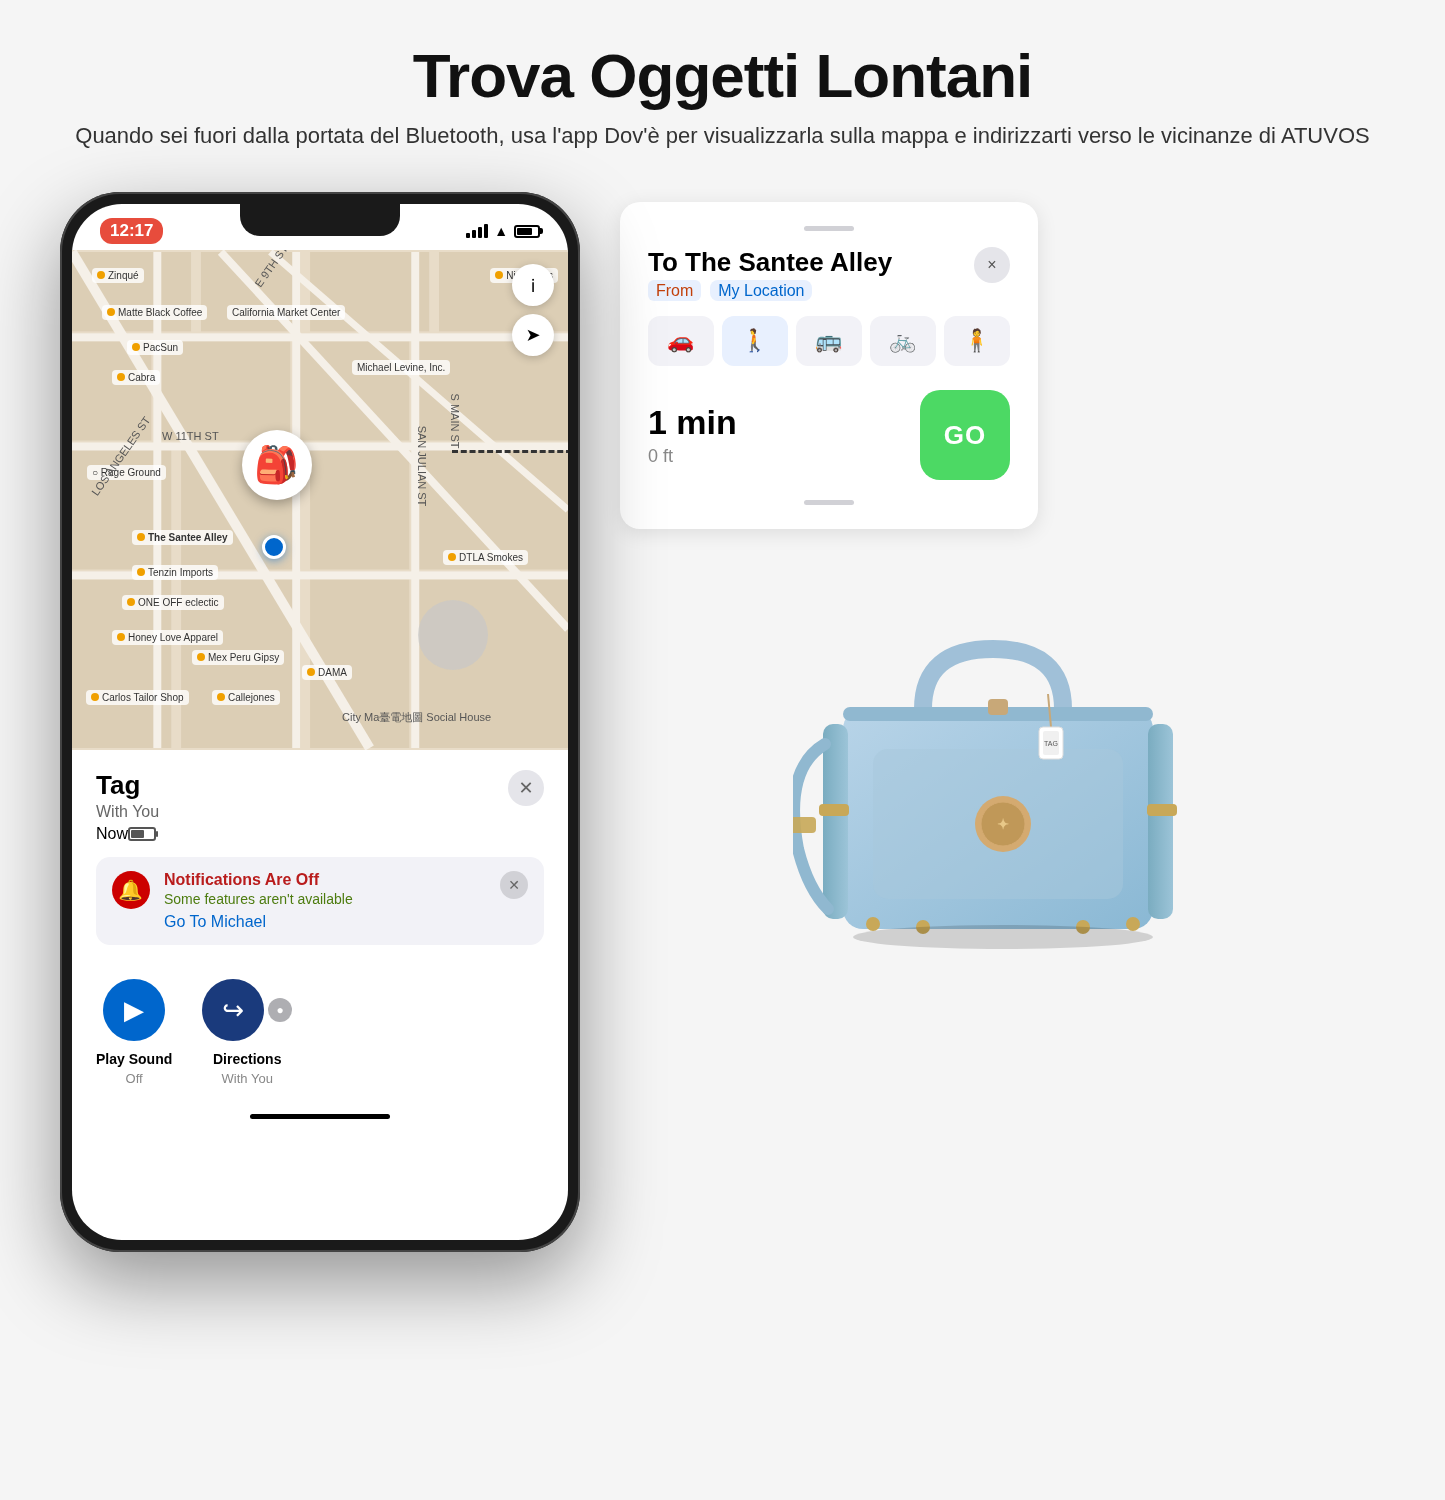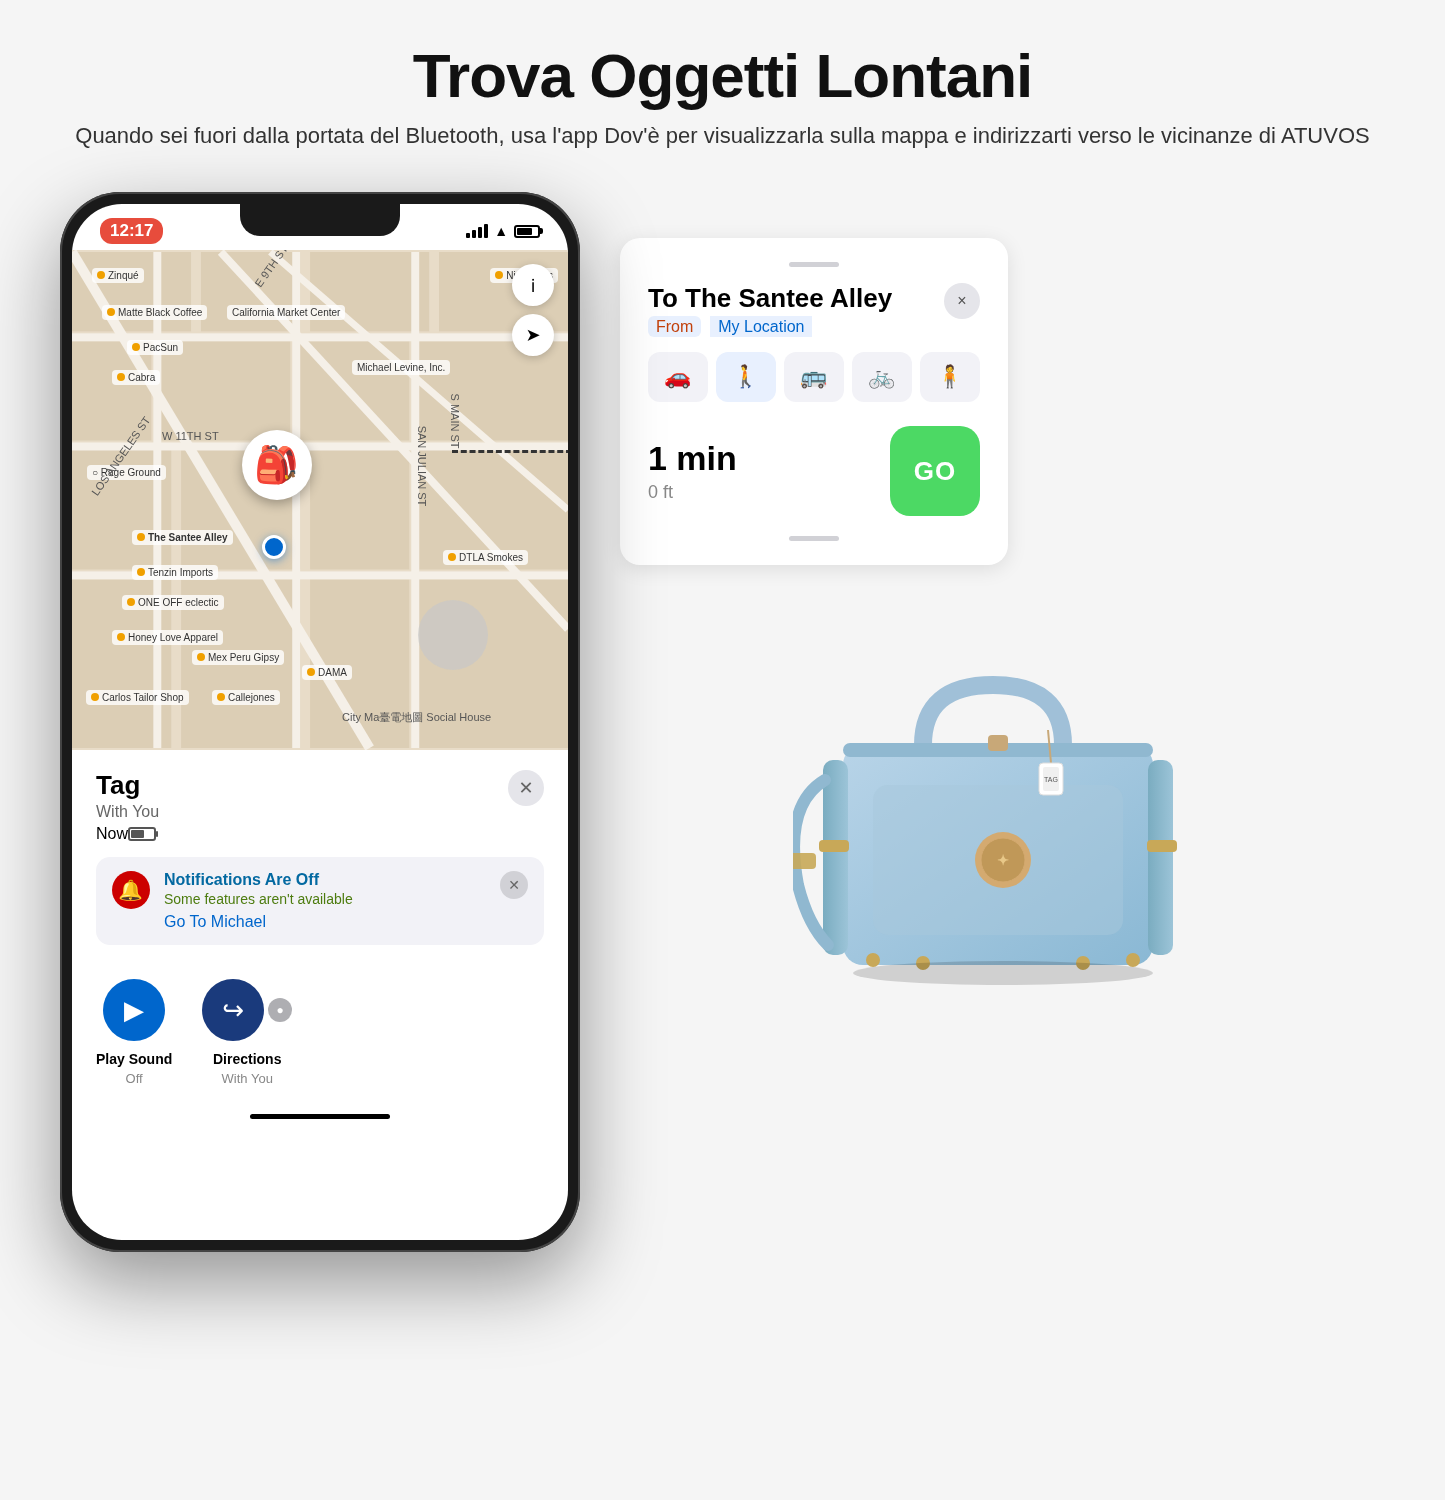--- a/index.html
+++ b/index.html
@@ -316,21 +316,21 @@
       color: white;
       font-size: 20px;
       flex-shrink: 0;
     }
     .notif-content {
       flex: 1;
     }
     .notif-title {
       font-size: 16px;
       font-weight: 600;
-      color: #0369a1;
+      color: #b91c1c;
     }
     .notif-subtitle {
       font-size: 14px;
       color: #4d7c0f;
       margin-top: 2px;
     }
     .notif-link {
       color: #0066cc;
       font-size: 16px;
       font-weight: 500;
@@ -402,22 +402,21 @@
       flex: 1;
       padding-top: 10px;
     }
 
     
     .nav-card {
       background: white;
       border-radius: 20px;
       padding: 24px 28px;
       box-shadow: 0 4px 20px rgba(0,0,0,0.1);
-      width: 388px;
-      margin-top: 36px;
+      width: 418px;
     }
     .nav-card-header {
       display: flex;
       justify-content: space-between;
       align-items: flex-start;
       margin-bottom: 16px;
     }
     .nav-card-title {
       font-size: 26px;
       font-weight: 700;
@@ -703,21 +702,21 @@
 
     <div class="nav-card">
 
       <div style="width:50px;height:5px;background:#d1d1d6;border-radius:3px;margin:0 auto 16px;"></div>
 
       <div class="nav-card-header">
         <div>
           <div class="nav-card-title">To The Santee Alley</div>
           <div class="nav-card-from">
             <span>From</span>
-            &nbsp;<span style="color:#0066cc;background:#e8f0fe;padding:2px 8px;border-radius:0;font-weight:500;">My Location</span>
+            &nbsp;<span style="color:#0066cc;background:#e8f0fe;padding:2px 8px;border-radius:8px;font-weight:500;">My Location</span>
           </div>
         </div>
         <div class="close-btn-gray">×</div>
       </div>
 
       <div class="transport-modes">
         <div class="transport-btn">🚗</div>
         <div class="transport-btn active">🚶</div>
         <div class="transport-btn">🚌</div>
         <div class="transport-btn">🚲</div>

